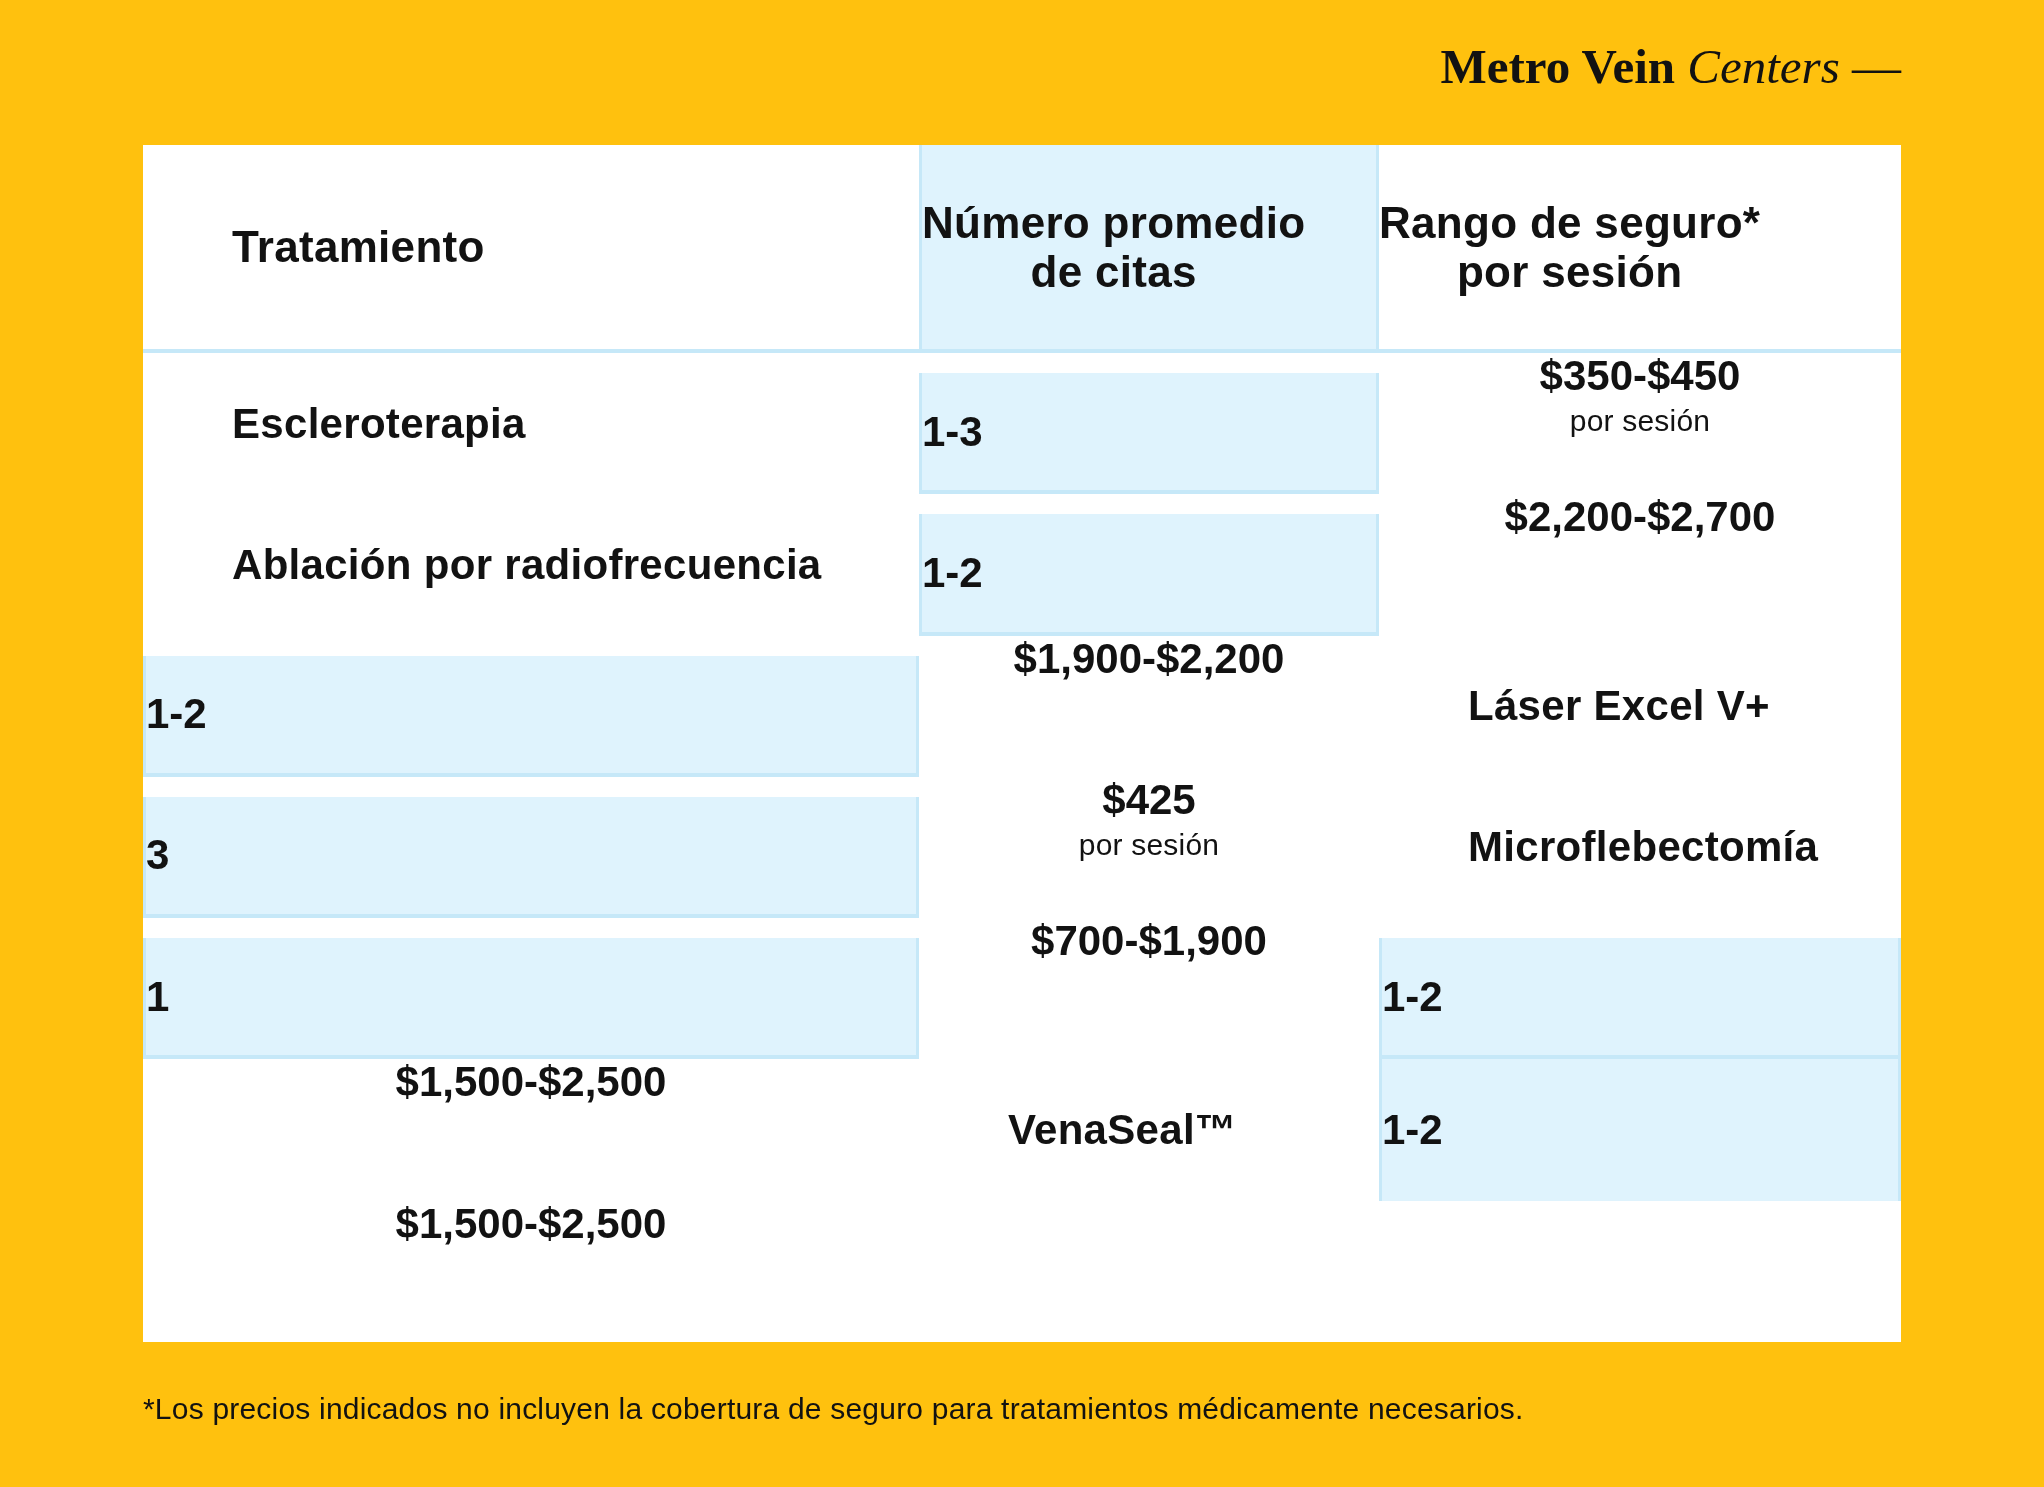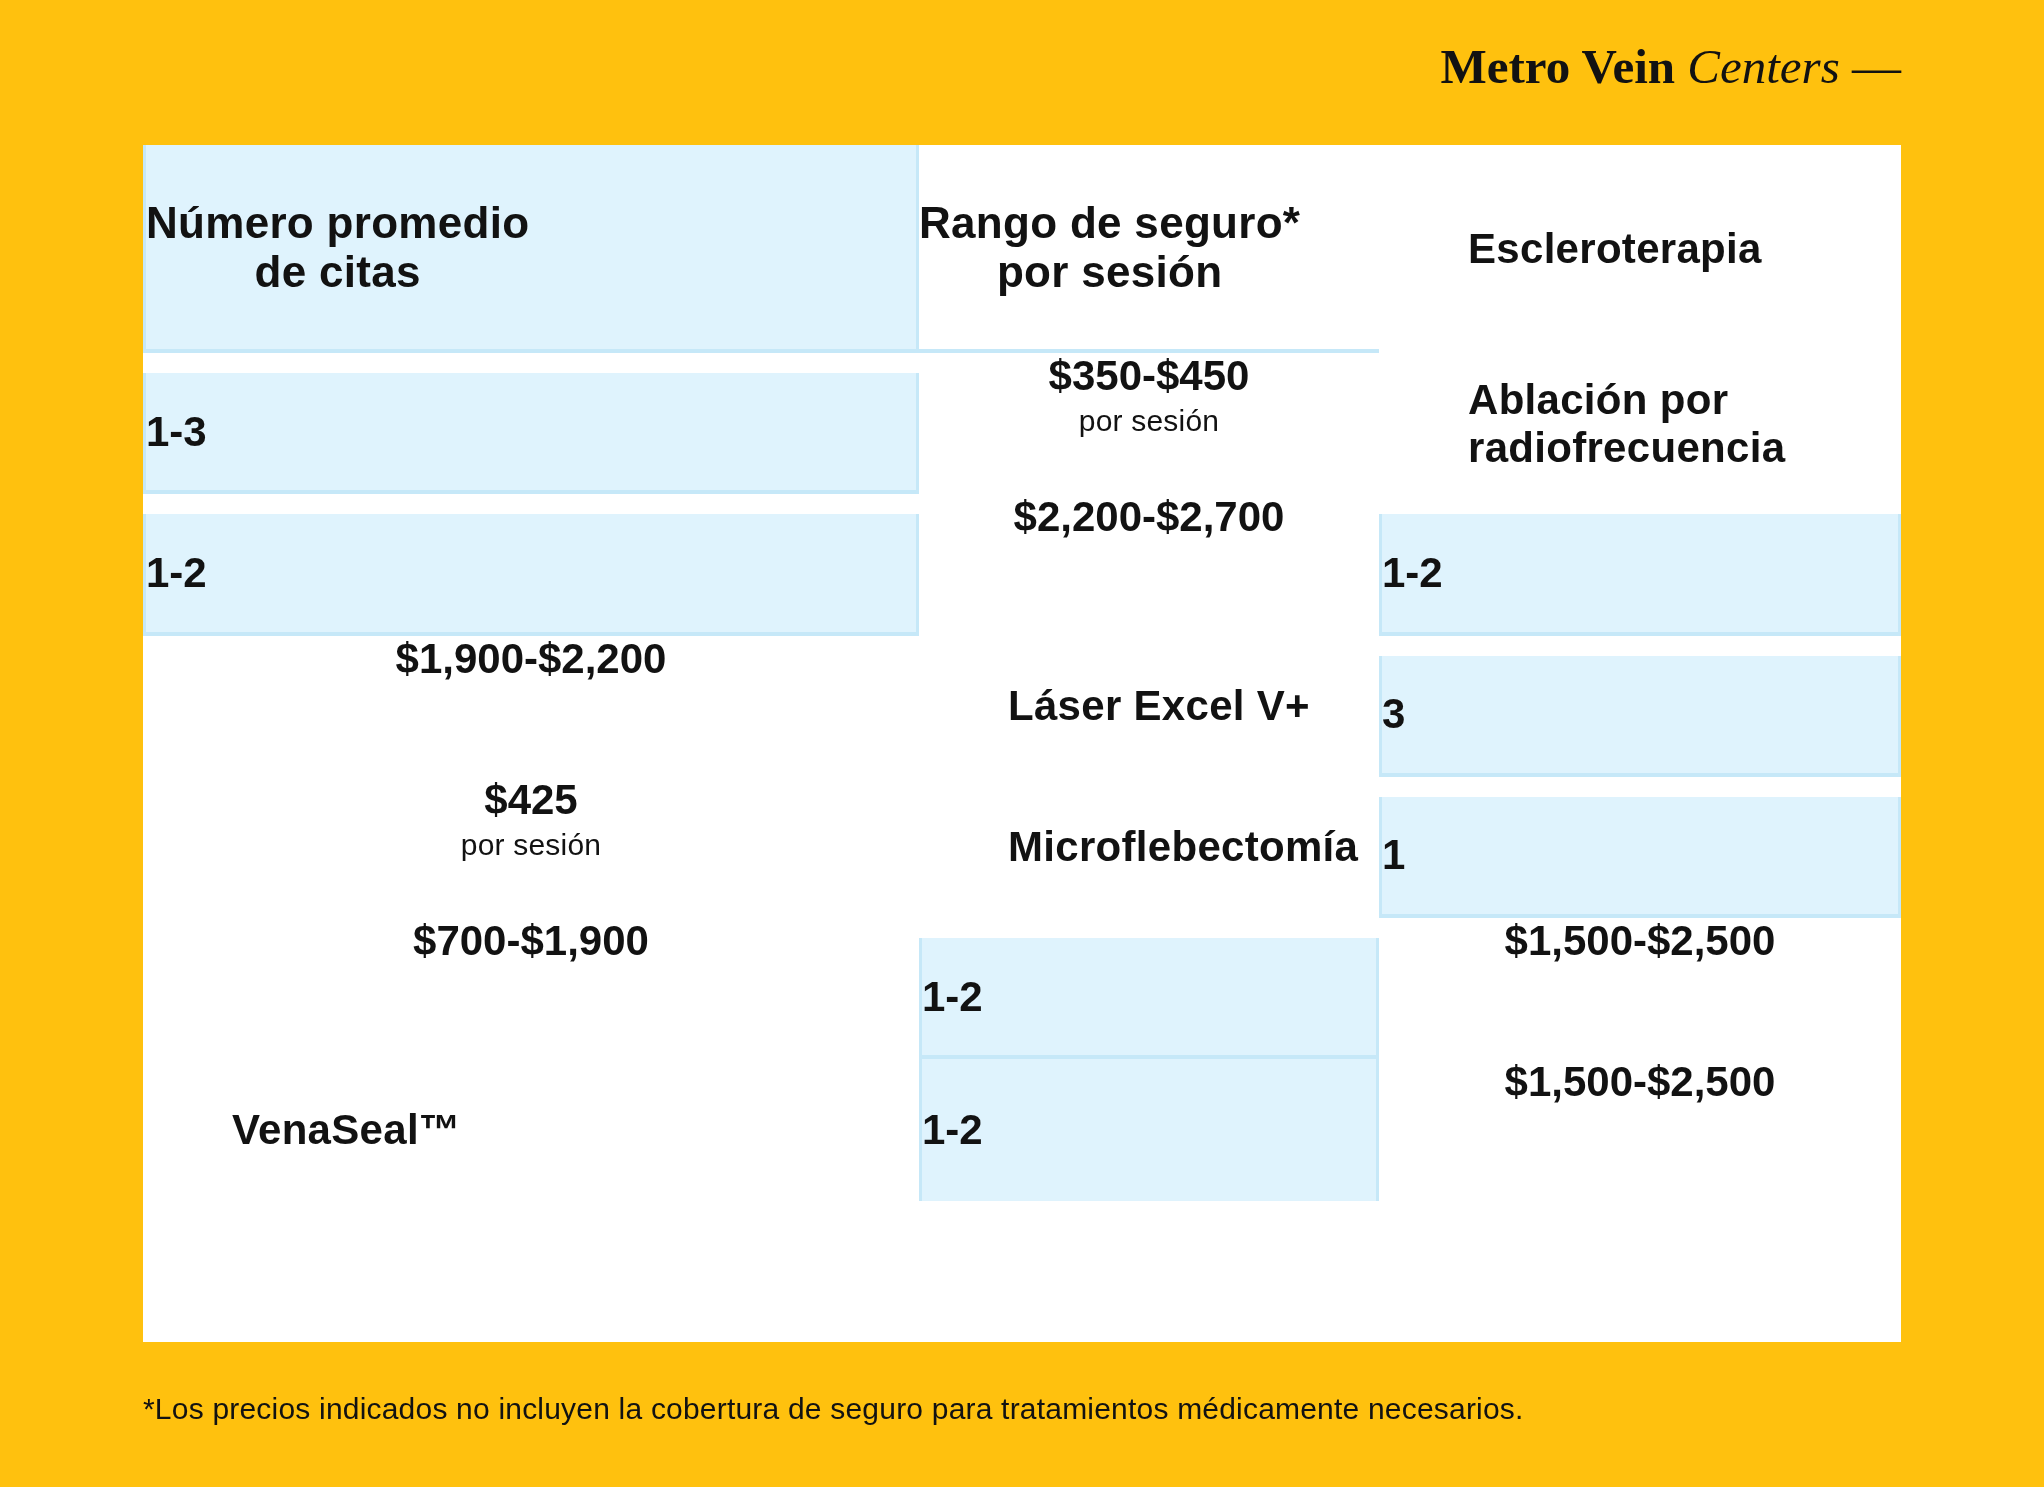--- a/index.html
+++ b/index.html
@@ -106,20 +106,23 @@
 <body>
 
 <div class="logo">
   <span class="bold">Metro Vein</span>
   <span class="italic">Centers</span>
   <span class="dash">—</span>
 </div>
 
 <div class="price-table">
 
+  <div class="cell hcell h-treat">
+    <span>Tratamiento</span>
+  </div>
   <div class="cell hcell c-appt">
     <span><span>Número promedio</span><br><span>de citas</span></span>
   </div>
   <div class="cell hcell">
     <span><span>Rango de seguro*</span><br><span>por sesión</span></span>
   </div>
 
   <div class="cell c-treat">
       <span>Escleroterapia</span>
     </div>

